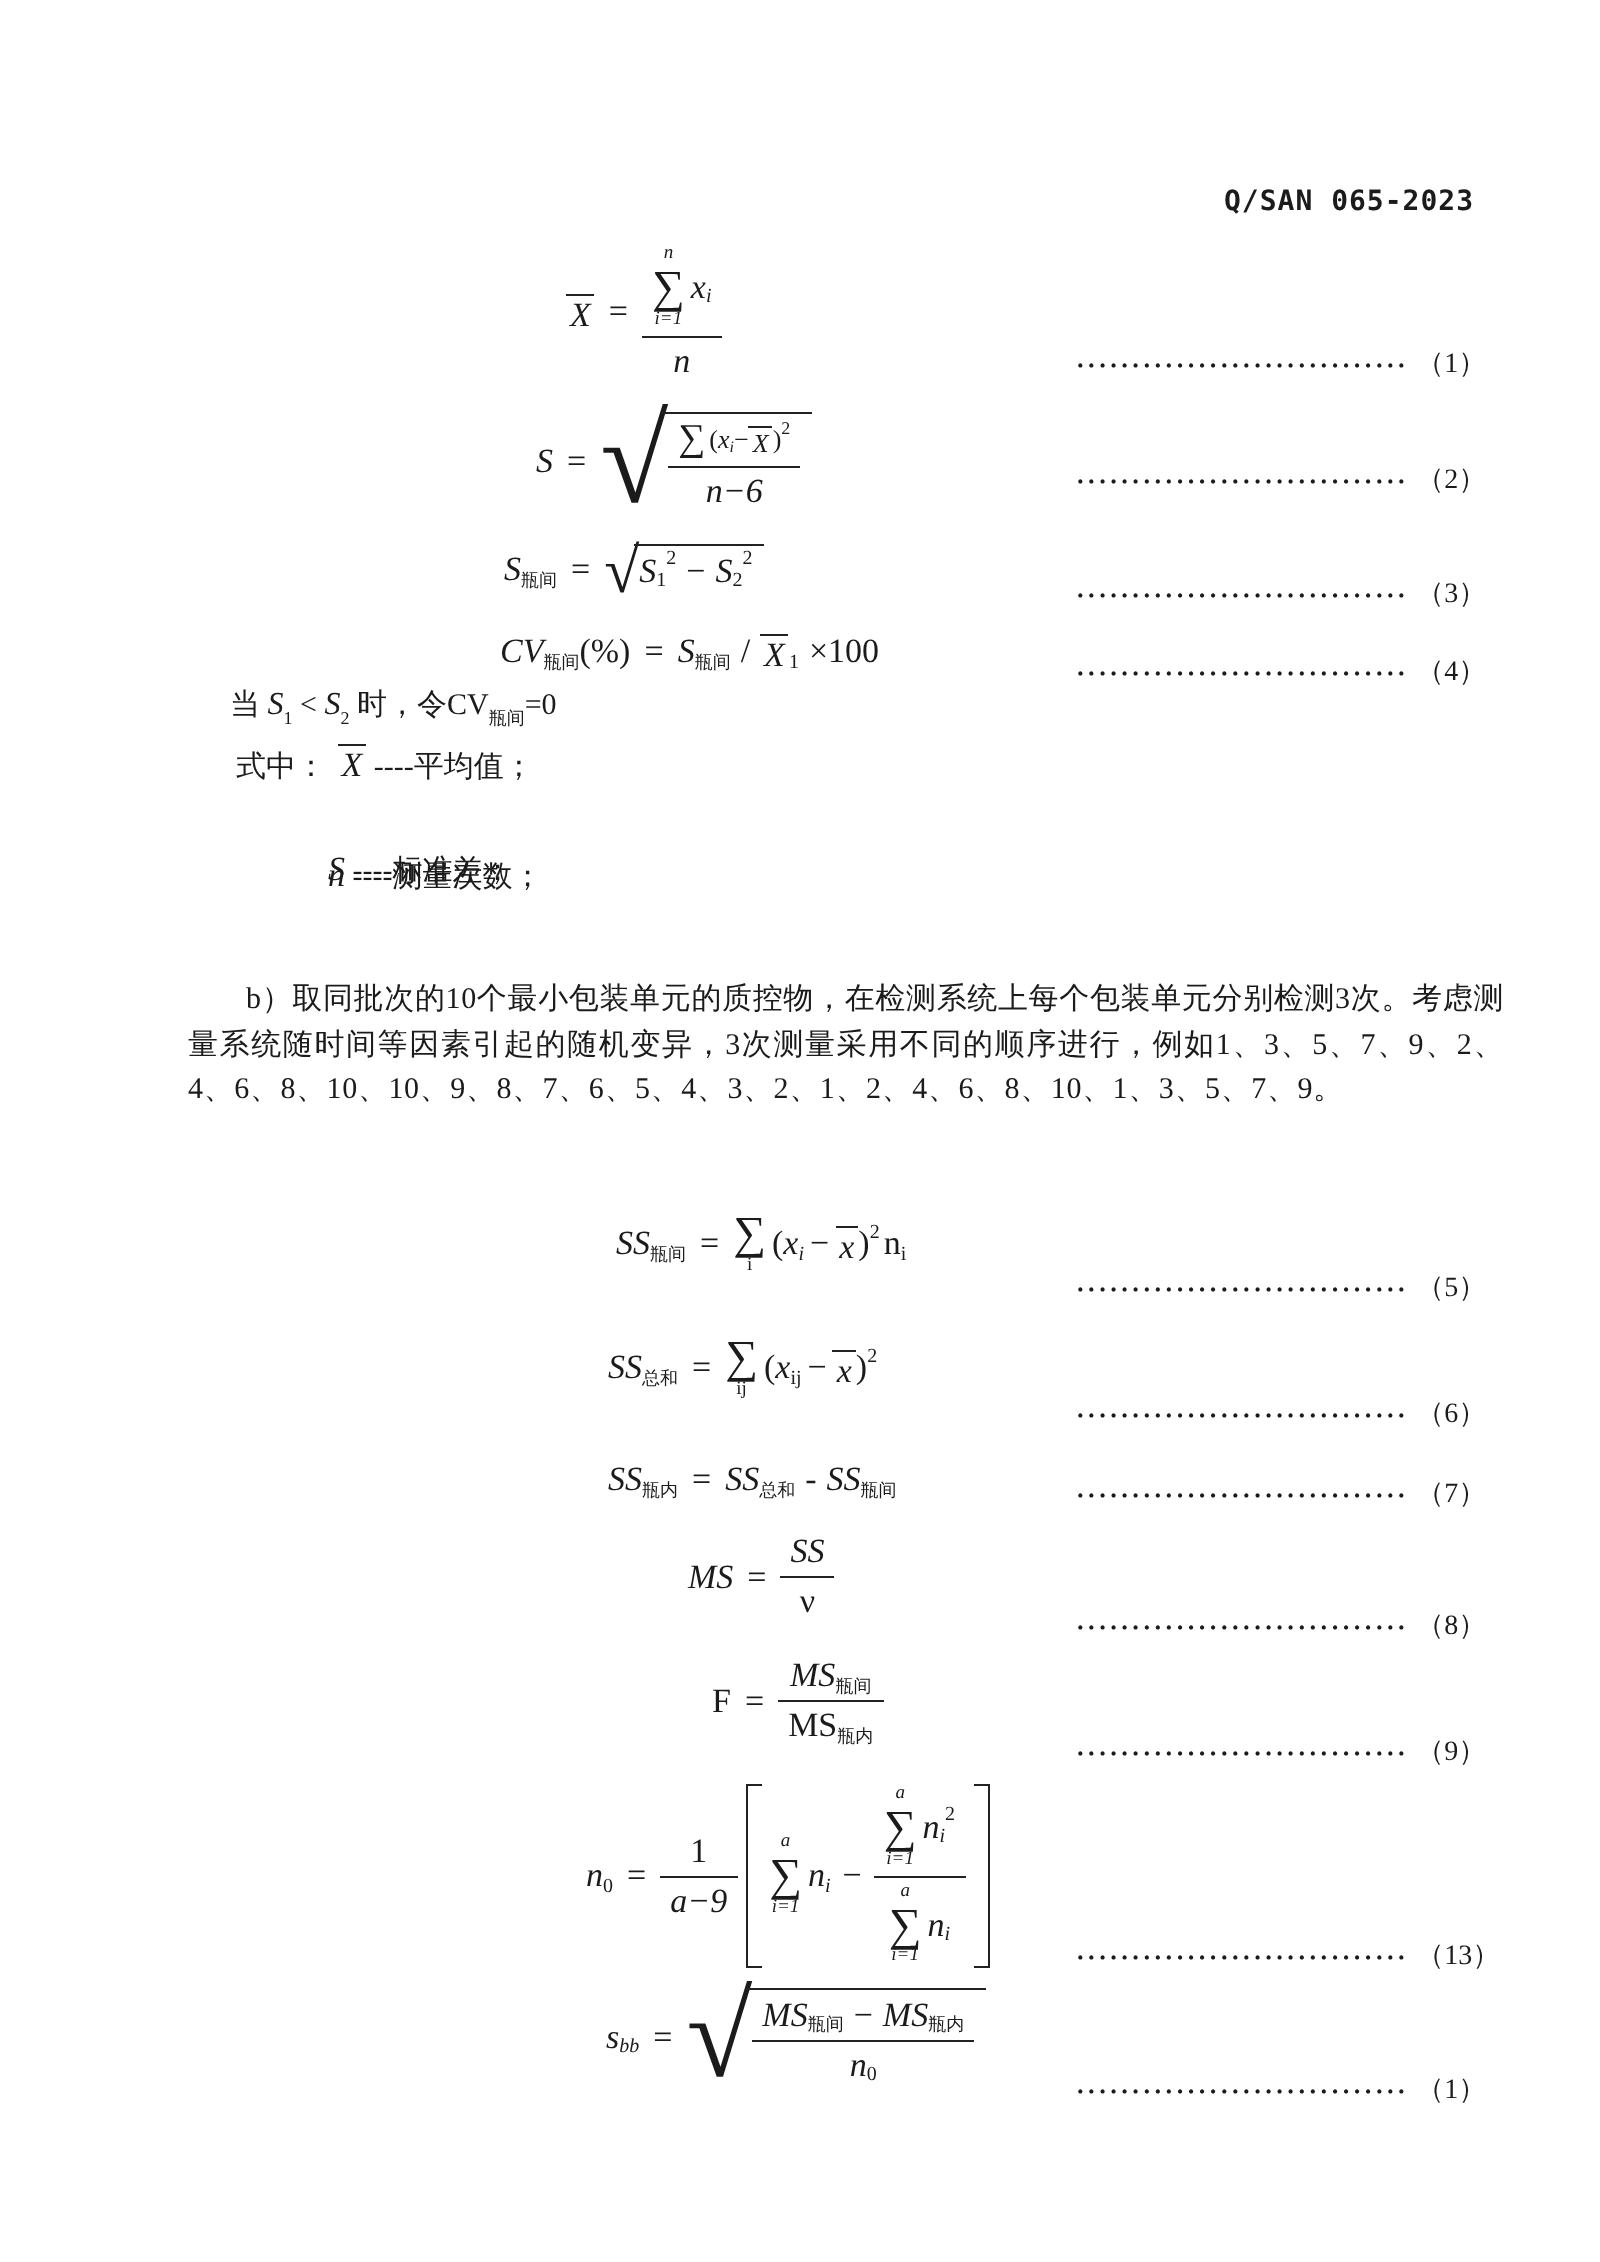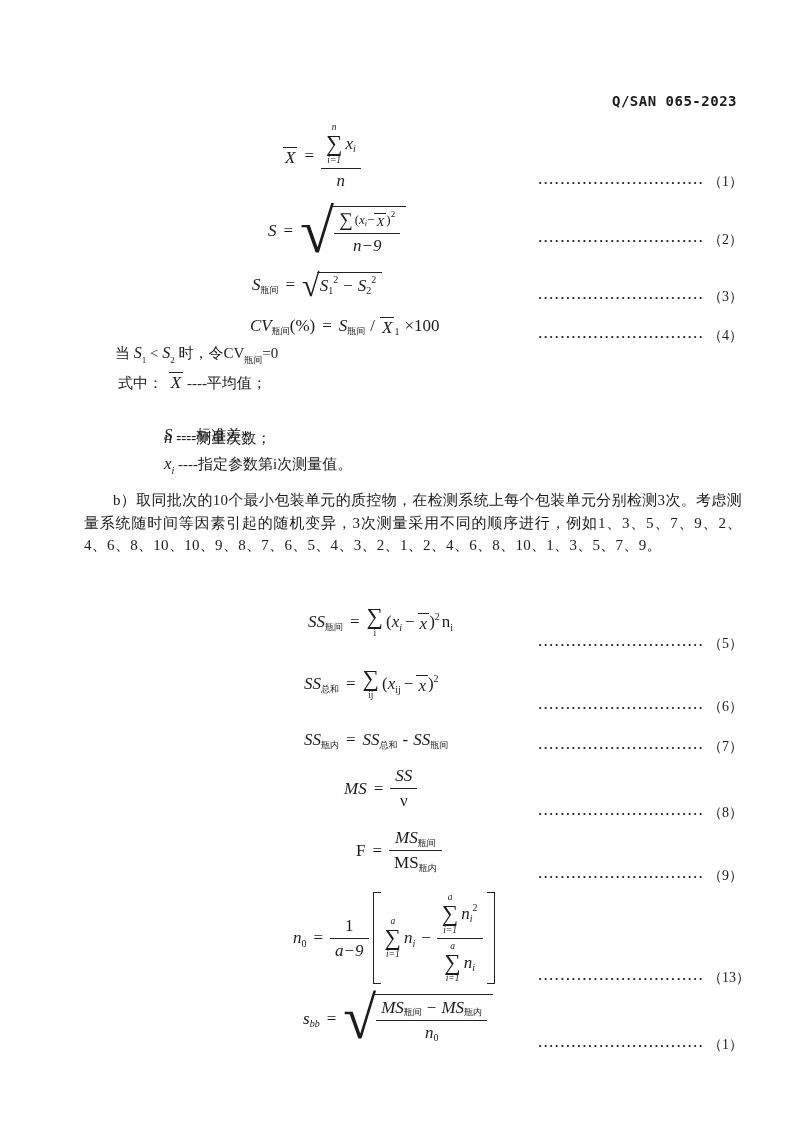--- a/index.html
+++ b/index.html
@@ -38,21 +38,21 @@
   .brl { border-left:1.6px solid #222; border-top:1.6px solid #222; border-bottom:1.6px solid #222; }
   .brr { border-right:1.6px solid #222; border-top:1.6px solid #222; border-bottom:1.6px solid #222; }
 
   
   .leader { position:absolute; left:538px; display:flex; align-items:center; }
   .dots { font-weight:bold; font-size:13px; letter-spacing:1.2px; line-height:1; }
   .fno  { font-size:14px; margin-left:4px; white-space:nowrap; }
 
   
   .txt { position:absolute; font-size:15px; line-height:22.5px;text-align:center; }
-  .para { width:658px; text-align:justify; text-indent:29px; letter-spacing:.3px; }
+  .para { width:658px; text-align:justify; text-indent:29px; letter-spacing:.3px;margin-left:10px; }
 </style>
 </head>
 <body>
 
 <div class="page">
 
   <div class="hdr">Q/SAN 065-2023</div>
 
   <div class="fx" style="left:283px;top:122px;">
     <span class="ob it">X</span>
@@ -88,21 +88,21 @@
             <span class="sg" style="font-size:19px;margin-right:2px;">∑</span>
             <span>(</span>
               <span class="it">x</span>
               <span class="sb" style="font-size:8px;top:3px;">i</span>
               <span>−</span>
               <span class="ob it">X</span>
               <span>)</span>
               <span class="sp" style="font-size:9px;">2</span>
           </span>
           <span class="den">
-              <span class="it">n−9</span>
+              <span class="it">n−6</span>
             </span>
         </span>
       </span>
     </span>
   </div>
   <div class="leader" style="top:231px;">
     <span class="dots">······························</span>
     <span class="fno">（2）</span>
   </div>
 
@@ -158,24 +158,20 @@
     <span class="ob it" style="font-size:17px;margin-left:2px;">X</span>
     <span>----平均值；</span>
   </div>
   <div class="txt" style="left:164px;top:424px;">
     <span class="it" style="font-size:17px;">S</span>
     <span>----标准差；</span>
   </div>
   <div class="txt" style="left:164px;top:427px;">
     <span class="it" style="font-size:17px;">n</span>
     <span>----测量次数；</span>
-  </div>
-  <div class="txt" style="left:164px;top:453px;">
-    <span class="it" style="font-size:17px;">x</span><span class="sb">i</span>
-    <span>----指定参数第i次测量值。</span>
   </div>
 
   <div class="txt para" style="left:84px;top:489px;">b）取同批次的10个最小包装单元的质控物，在检测系统上每个包装单元分别检测3次。考虑测量系统随时间等因素引起的随机变异，3次测量采用不同的顺序进行，例如1、3、5、7、9、2、4、6、8、10、10、9、8、7、6、5、4、3、2、1、2、4、6、8、10、1、3、5、7、9。</div>
 
 
   <div class="fx" style="left:308px;top:606px;">
     <span class="it">SS</span>
       <span class="sbj">瓶间</span>
     <span class="eq">=</span>
     <span class="sum">

